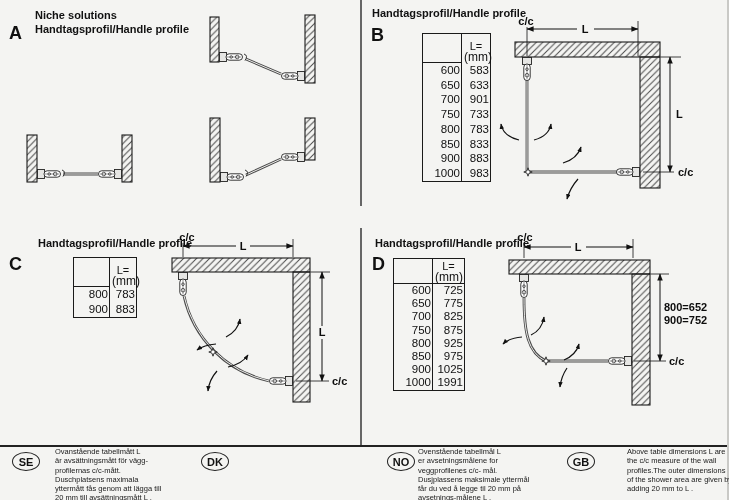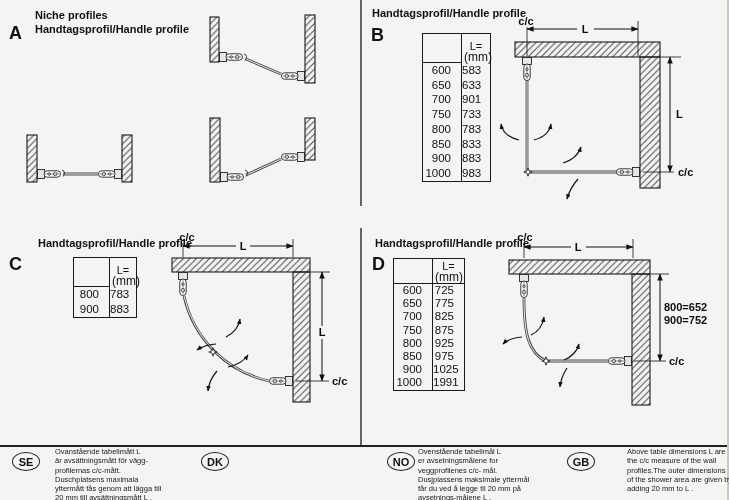--- a/index.html
+++ b/index.html
@@ -13,21 +13,21 @@
   
   .banner{position:absolute;top:207px;left:0;width:729px;height:16px;display:flex;align-items:center;}
   .banner .rule{flex:1;border-top:1.6px solid #222;height:0;}
   .banner .txt{padding:0 8px;font-size:11px;font-weight:bold;white-space:nowrap;}
   
   .dim-table{position:absolute;border-collapse:collapse;border:1.3px solid #1a1a1a;table-layout:fixed;background:transparent;}
   .dim-table th:first-child,.dim-table td:first-child{border-right:1.2px solid #1a1a1a;}
   .ul-col1 th:first-child{border-bottom:1.2px solid #1a1a1a;}
   .ul-full th{border-bottom:1.2px solid #1a1a1a;}
   .dim-table th{vertical-align:bottom;text-align:center;font-weight:normal;padding:1px 2px 1px 2px;}
-  .dim-table td{text-align:right;padding:0 10px 0 0;font-size:11.5px;}
+  .dim-table td{text-align:right;padding:0 1px 0 0;font-size:11.5px;}
   .th-l{font-size:11px;line-height:11px;}
   .th-mm{font-size:12px;line-height:10px;}
   .tbl-b thead tr{height:29px;} .tbl-b td{line-height:14.7px;height:14.7px;}
   .tbl-c thead tr{height:29px;} .tbl-c td{line-height:15px;height:15px;}
   .tbl-d thead tr{height:25px;} .tbl-d td{line-height:13.2px;height:13.2px;}
   
   .fn-code{position:absolute;width:26px;height:17px;border:1.6px solid #222;border-radius:50%;
            display:flex;align-items:center;justify-content:center;font-size:11px;font-weight:bold;background:transparent;}
   .fn-text{position:absolute;font-size:7.5px;line-height:9.3px;white-space:pre-line;color:#1a1a1a;}
   
@@ -66,21 +66,21 @@
         <circle cx="11.8" cy="5" r="1.3" fill="none" stroke="#222" stroke-width="0.7"></circle>
       </g>
       <g id="star">
         <path d="M0,-4.2 L1.1,-1.1 L4.2,0 L1.1,1.1 L0,4.2 L-1.1,1.1 L-4.2,0 L-1.1,-1.1 Z" fill="#fff" stroke="#222" stroke-width="0.9"></path>
       </g>
     </defs>
   </svg>
 
   <div class="big-letter" style="left:9px;top:24px">A</div>
   <div class="sec-title" style="left:35px;top:9px">
-    <div>Niche profiles</div>
+    <div>Niche solutions</div>
     <div>Handtagsprofil/Handle profile</div>
   </div>
 
   <svg style="left:10px;top:8px" width="340" height="198" viewBox="10 8 340 198">
     <g>
       <rect class="wall" x="210" y="17" width="9" height="45"></rect>
       <rect class="wall" x="305" y="15" width="10" height="68"></rect>
       <path class="door" d="M246,59 L281,74"></path>
       <path class="doorcore" d="M246,59 L281,74"></path>
       <use href="#fit" transform="translate(243,52) scale(-1,1)"></use>

